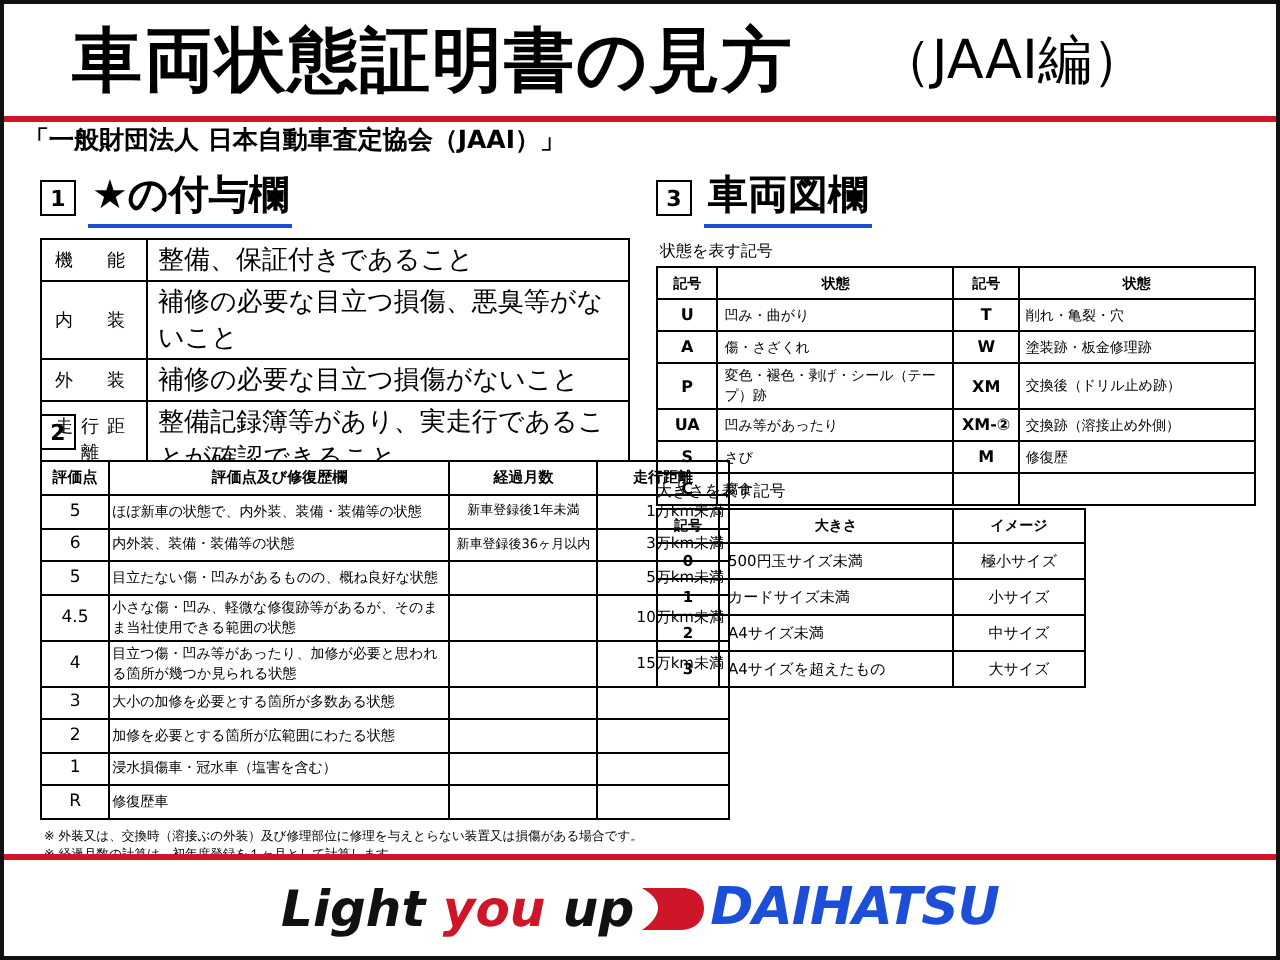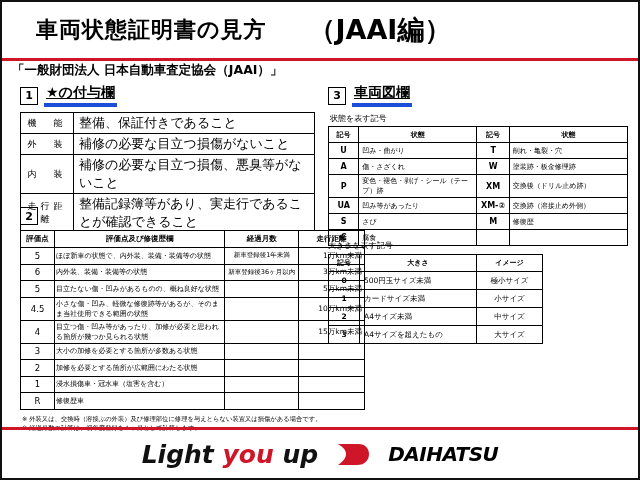--- a/index.html
+++ b/index.html
@@ -11,37 +11,37 @@
     overflow:hidden;
   }
   .page{position:relative;width:640px;height:480px;box-sizing:border-box;border:2px solid #111;}
   
   .header{
     position:absolute;left:0;top:0;width:636px;height:56px;
     border-bottom:3px solid #cf1628;
     display:flex;align-items:center;
   }
   .header-title{
-    font-size:22px;font-weight:bold;letter-spacing:1px;
+    font-size:35px;font-weight:bold;letter-spacing:1px;
     margin-left:34px;
     font-family:"DejaVu Sans","Liberation Sans",sans-serif;
   }
   .header-sub{
-    font-size:27px;font-weight:bold;margin-left:42px;letter-spacing:0px;
+    font-size:27px;font-weight:normal;margin-left:42px;letter-spacing:0px;
   }
   .assoc{
     position:absolute;left:10px;top:60px;font-size:12.5px;font-weight:bold;
   }
   
   .sec-head{display:flex;align-items:center;gap:6px;}
   .sec-num{
     width:16px;height:16px;border:1.5px solid #000;display:flex;align-items:center;
     justify-content:center;font-size:11px;font-weight:bold;line-height:1;
   }
-  .sec-title{font-size:14px;font-weight:bold;border-bottom:4px solid #1d4ed8;padding:0 2px 1px 2px;text-decoration:underline;}
+  .sec-title{font-size:20px;font-weight:bold;border-bottom:2px solid #1d4ed8;padding:0 2px 1px 2px;}
   
   table{border-collapse:collapse;}
   td,th{border:1px solid #000;font-size:8px;padding:1px 2px;vertical-align:middle;}
   
   .blk1{position:absolute;left:18px;top:82px;width:295px;}
   .t1{width:295px;margin-top:5px;}
   .t1 td{height:17px;}
   .t1 td.k{width:48px;text-align:center;font-size:9px;letter-spacing:4px;}
   .t1 td.v{font-size:13px;padding-left:5px;}
   .blk2{position:absolute;left:18px;top:205px;width:295px;}
@@ -64,25 +64,25 @@
   .blk4{position:absolute;left:326px;top:232px;width:215px;}
   .t4{width:215px;margin-top:3px;}
   .t4 th{font-size:7px;text-align:center;height:14px;}
   .t4 td{height:15px;font-size:7.5px;}
   .t4 td.s{width:26px;text-align:center;font-weight:bold;}
   .t4 td.d{width:110px;padding-left:4px;}
   .t4 td.i{text-align:center;}
   
   .footer{
     position:absolute;left:0;bottom:0;width:636px;height:48px;
-    border-top:3px solid #cf1628;display:flex;align-items:center;justify-content:center;gap:18px;
+    border-top:3px solid #cf1628;display:flex;align-items:center;justify-content:center;gap:2px;
   }
   .light{font-size:25px;font-style:italic;font-weight:bold;color:#111;letter-spacing:0px;}
   .light .u{color:#cf1628;}
-  .daihatsu{font-size:20px;font-weight:bold;font-style:italic;color:#000000;letter-spacing:-0.5px;text-align:center;}
+  .daihatsu{font-size:26px;font-weight:bold;font-style:italic;color:#1d4ed8;letter-spacing:-0.5px;text-align:center;}
   .dmark{
     width:34px;height:26px;position:relative;display:inline-block;
   }
   .dmark svg{display:block;}
 </style>
 </head>
 <body>
 
 <div class="page">
 
@@ -97,26 +97,26 @@
       <div class="sec-num">1</div>
       <div class="sec-title">★の付与欄</div>
     </div>
     <table class="t1">
       <tbody>
           <tr>
         <td class="k">機　能</td>
         <td class="v">整備、保証付きであること</td>
       </tr>
       <tr>
+        <td class="k">内　装</td>
+        <td class="v">補修の必要な目立つ損傷、悪臭等がないこと</td>
+      </tr>
+      <tr>
         <td class="k">外　装</td>
         <td class="v">補修の必要な目立つ損傷がないこと</td>
-      </tr>
-      <tr>
-        <td class="k">内　装</td>
-        <td class="v">補修の必要な目立つ損傷、悪臭等がないこと</td>
       </tr>
       <tr>
         <td class="k">走行距離</td>
         <td class="v">整備記録簿等があり、実走行であることが確認できること</td>
       </tr>
     </tbody>
       </table>
   </div>
 
   <div class="blk2">

